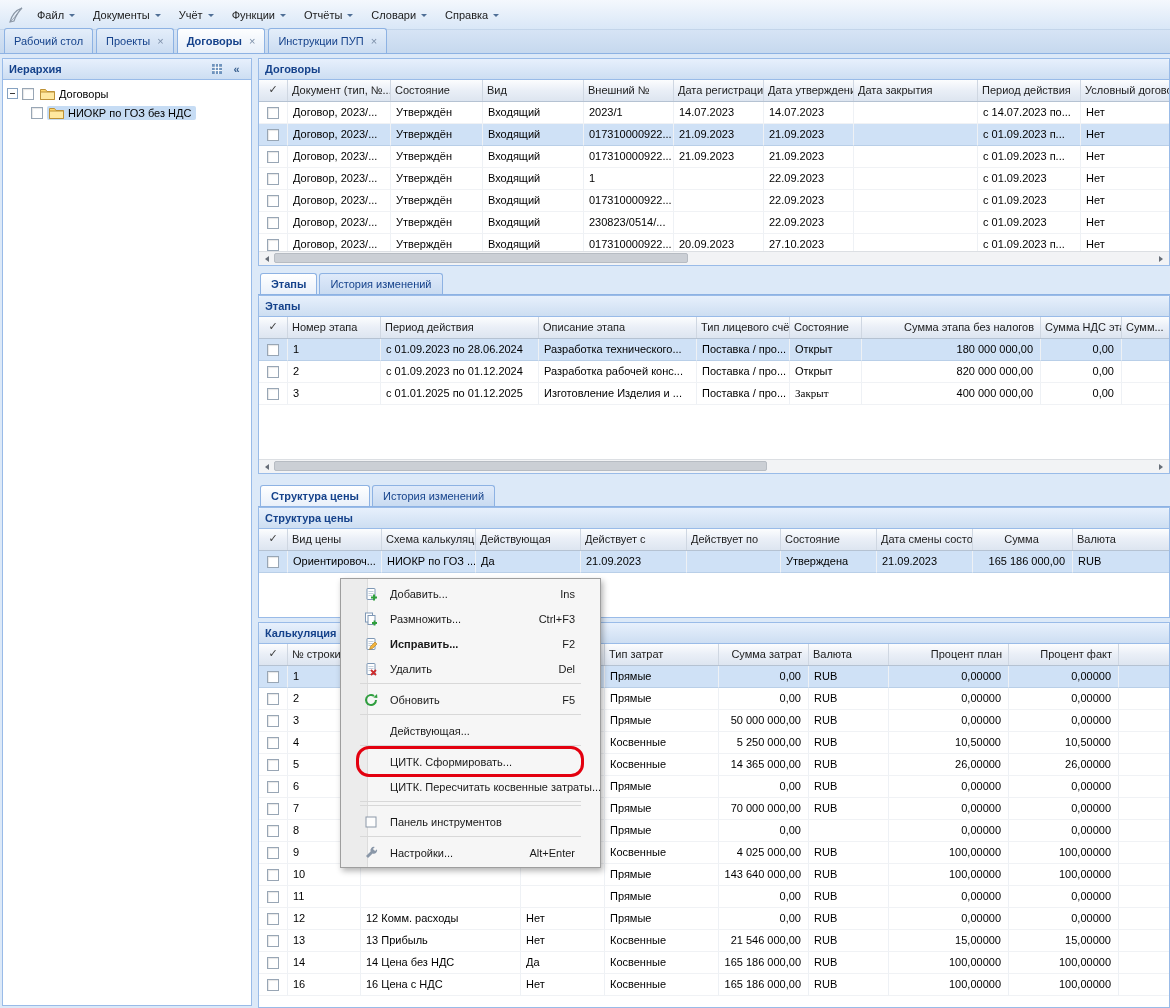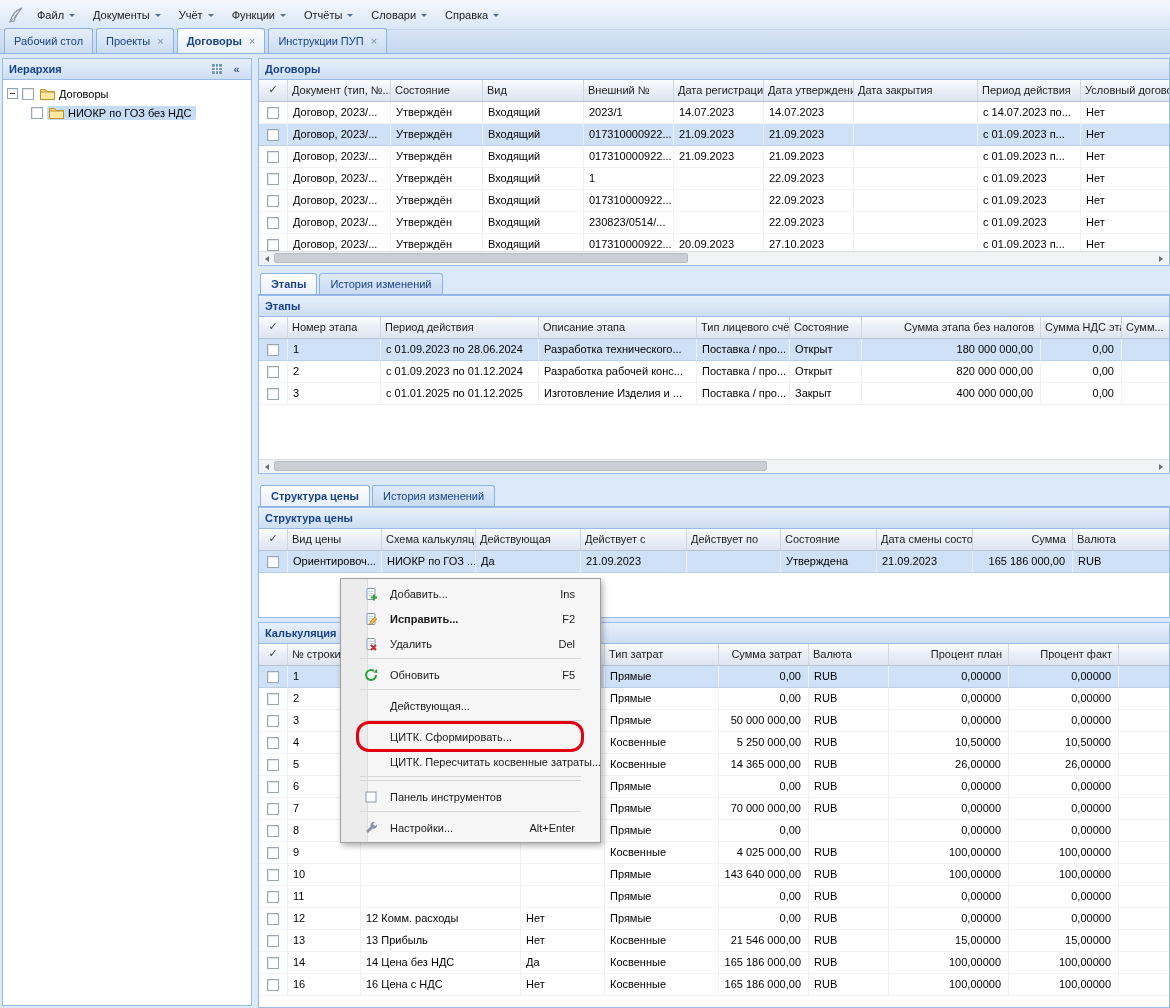--- a/index.html
+++ b/index.html
@@ -369,21 +369,21 @@
             <div class="g-c" style="width: 49px;"></div>
           </div>
           <div class="g-row">
             <div class="g-c chk" style="width: 29px;">
               <span class="cb"></span>
             </div>
             <div class="g-c" style="width: 93px;">3</div>
             <div class="g-c" style="width: 158px;">с 01.01.2025 по 01.12.2025</div>
             <div class="g-c" style="width: 158px;">Изготовление Изделия и ...</div>
             <div class="g-c" style="width: 93px;">Поставка / про...</div>
-            <div class="g-c" style="width: 72px;">Закрыт</div>
+            <div class="g-c" style="width: 72px; font-family: Liberation Serif, serif;">Закрыт</div>
             <div class="g-c r" style="width: 179px;">400 000 000,00</div>
             <div class="g-c r" style="width: 81px;">0,00</div>
             <div class="g-c" style="width: 49px;"></div>
           </div>
         </div>
       </div>
     <div class="hscroll">
       <span class="sc-btn">
           <i class="tri l"></i>
         </span>
@@ -411,21 +411,21 @@
     <div class="grid" id="price-grid">
         <div class="g-hdr">
           <div class="g-hc chk" style="width: 29px;">✓</div>
           <div class="g-hc" style="width: 94px;">Вид цены</div>
           <div class="g-hc" style="width: 94px;">Схема калькуляци</div>
           <div class="g-hc" style="width: 105px;">Действующая</div>
           <div class="g-hc" style="width: 106px;">Действует с</div>
           <div class="g-hc" style="width: 94px;">Действует по</div>
           <div class="g-hc" style="width: 96px;">Состояние</div>
           <div class="g-hc" style="width: 96px;">Дата смены состо</div>
-          <div class="g-hc r" style="width: 100px;">Сумма</div>
+          <div class="g-hc r" style="width: 100px; text-align: center;">Сумма</div>
           <div class="g-hc" style="width: 98px;">Валюта</div>
         </div>
         <div class="g-body">
           <div class="g-row sel">
             <div class="g-c chk" style="width: 29px;">
               <span class="cb"></span>
             </div>
             <div class="g-c" style="width: 94px;">Ориентировоч...</div>
             <div class="g-c" style="width: 94px;">НИОКР по ГОЗ ...</div>
             <div class="g-c" style="width: 105px;">Да</div>
@@ -681,20 +681,31 @@
           <rect x="3" y="1.5" width="8" height="11" rx="0.5" fill="#fff" stroke="#7f98b5"></rect>
           <line x1="4.5" y1="4.5" x2="9.5" y2="4.5" stroke="#c3cfdd"></line>
           <line x1="4.5" y1="6.5" x2="9.5" y2="6.5" stroke="#c3cfdd"></line>
           <line x1="4.5" y1="8.5" x2="8.5" y2="8.5" stroke="#c3cfdd"></line>
           <path d="M7 10.5h6M10 7.5v6" stroke="#2fa03c" stroke-width="2"></path>
         </svg>
       </span>
       <span class="lbl">Добавить...</span>
       <span class="sc">Ins</span>
     </div>
+    <div class="mi">
+      <span class="micon">
+        <svg width="14" height="14" viewBox="0 0 14 14">
+          <rect x="1.5" y="1" width="7" height="9" fill="#fff" stroke="#7f98b5"></rect>
+          <rect x="4" y="3.5" width="7" height="9" fill="#fff" stroke="#7f98b5"></rect>
+          <path d="M8 11h5M10.5 8.5v5" stroke="#2fa03c" stroke-width="1.8"></path>
+        </svg>
+      </span>
+      <span class="lbl">Размножить...</span>
+      <span class="sc">Ctrl+F3</span>
+    </div>
     <div class="mi bold">
       <span class="micon">
         <svg width="14" height="14" viewBox="0 0 14 14">
           <rect x="3" y="1.5" width="8" height="11" rx="0.5" fill="#fff" stroke="#7f98b5"></rect>
           <line x1="4.5" y1="4.5" x2="9.5" y2="4.5" stroke="#c3cfdd"></line>
           <line x1="4.5" y1="6.5" x2="9.5" y2="6.5" stroke="#c3cfdd"></line>
           <line x1="4.5" y1="8.5" x2="8.5" y2="8.5" stroke="#c3cfdd"></line>
           <path d="M5.5 12.5l1-3 4.5-4.5 2 2-4.5 4.5z" fill="#f3b33c" stroke="#a97c22" stroke-width="0.6"></path>
         </svg>
       </span>

